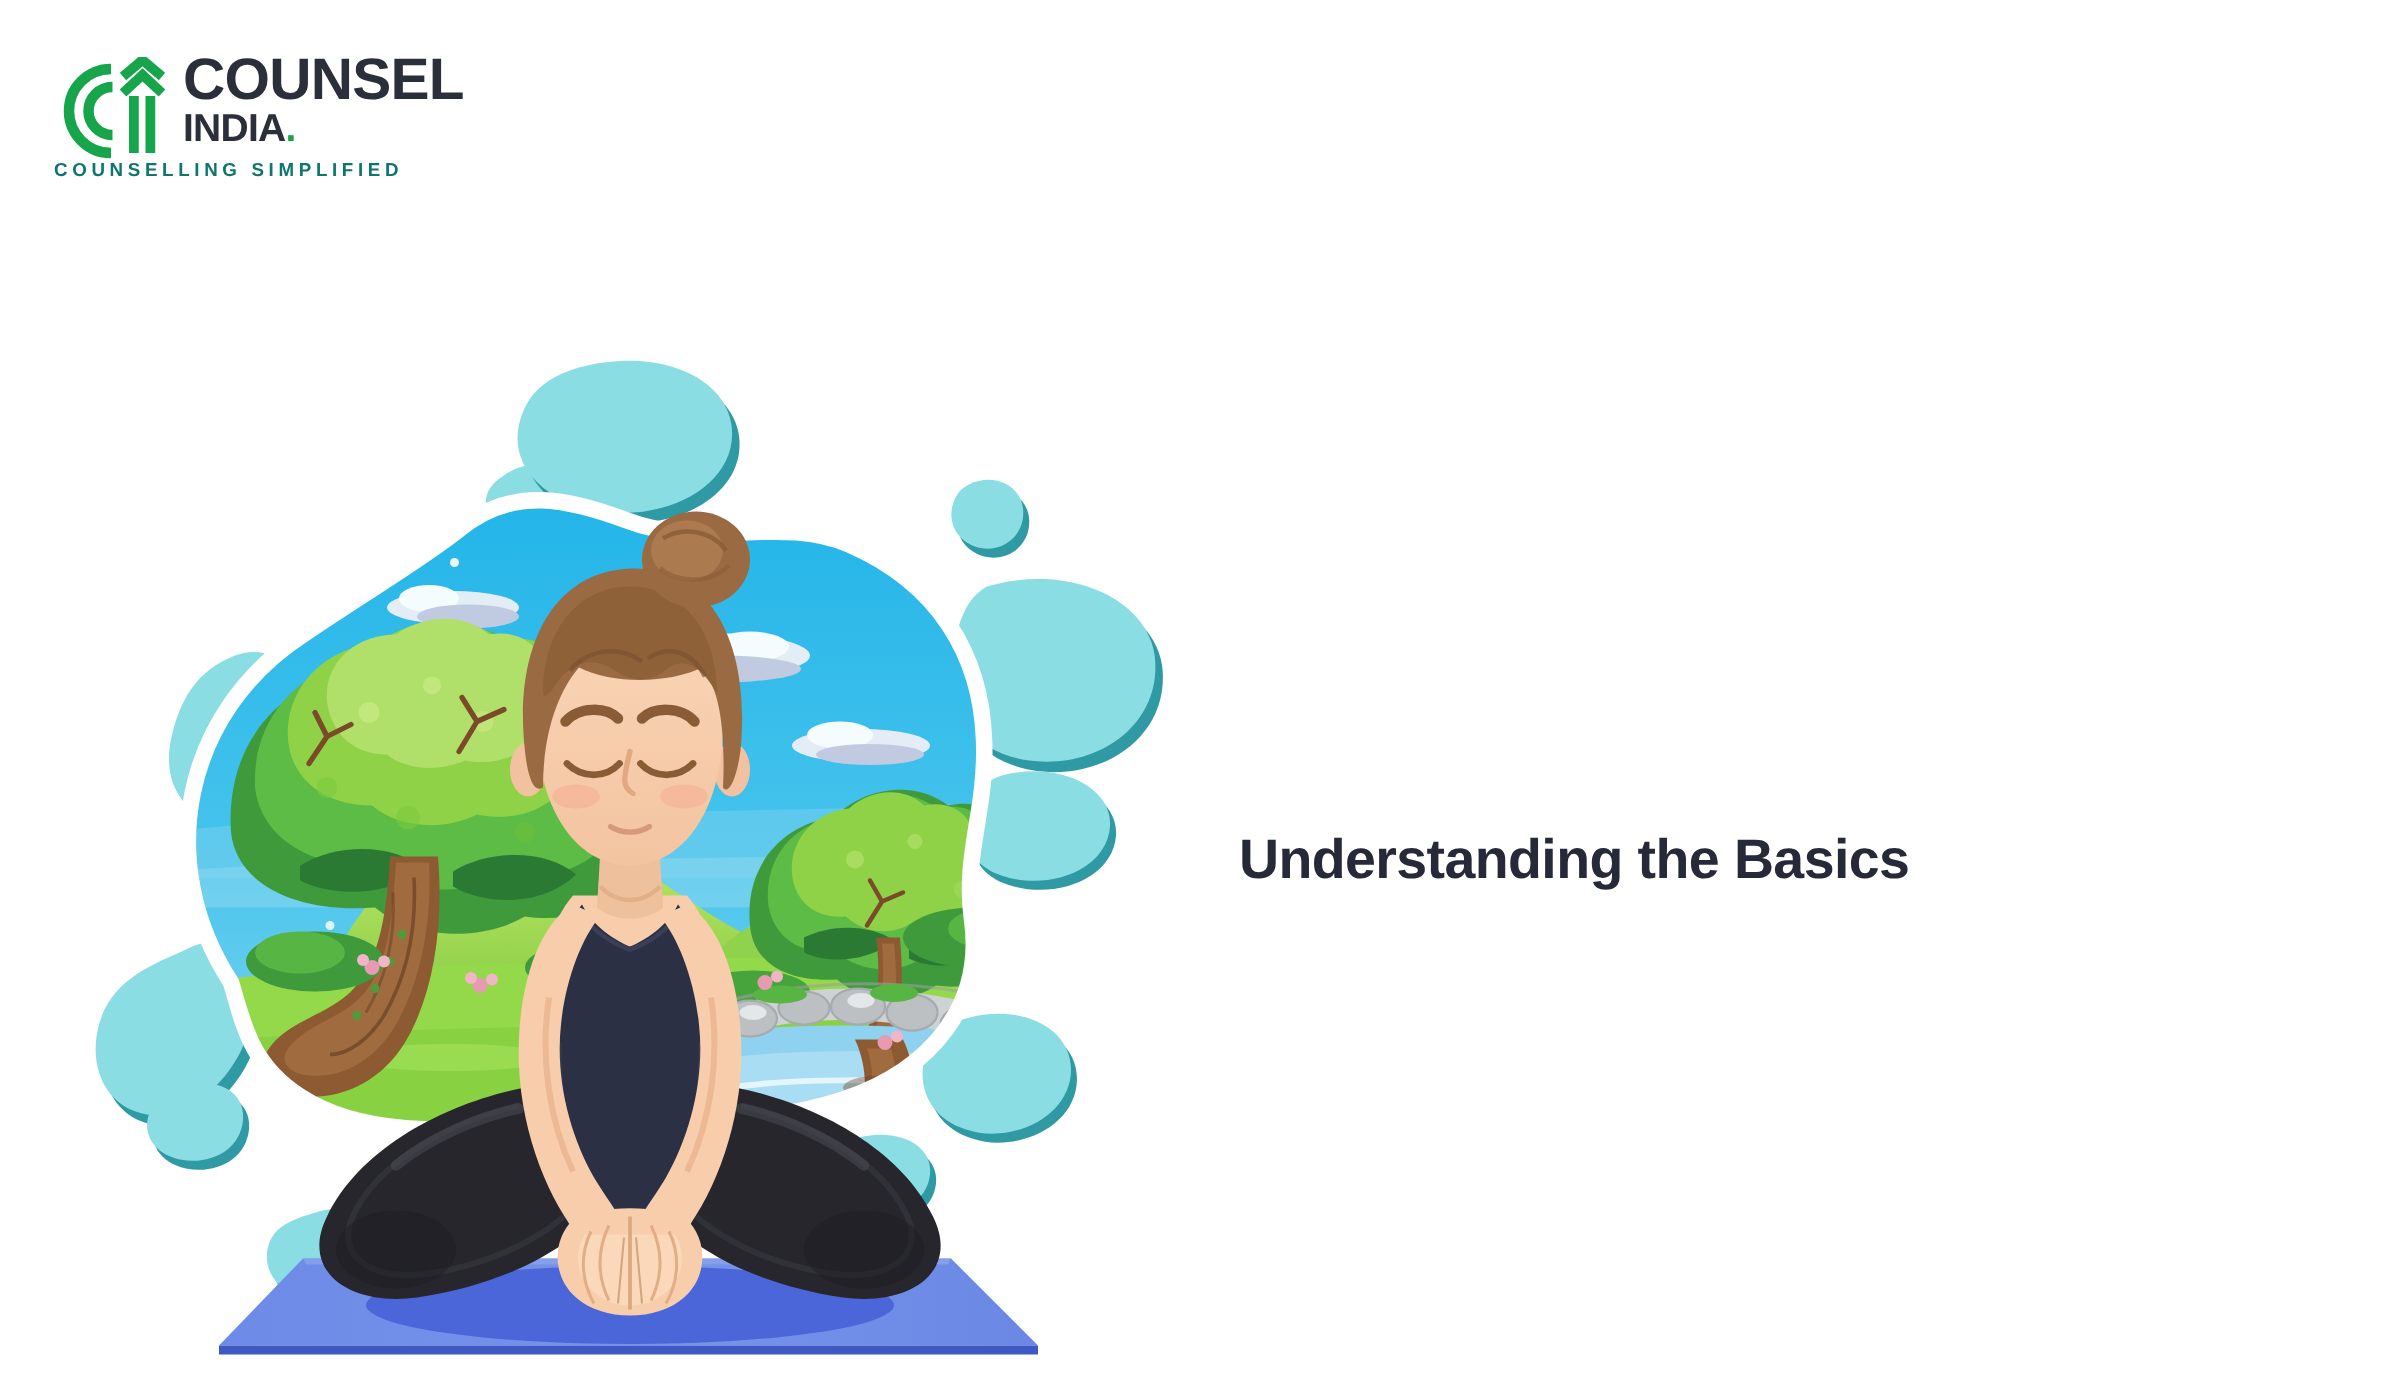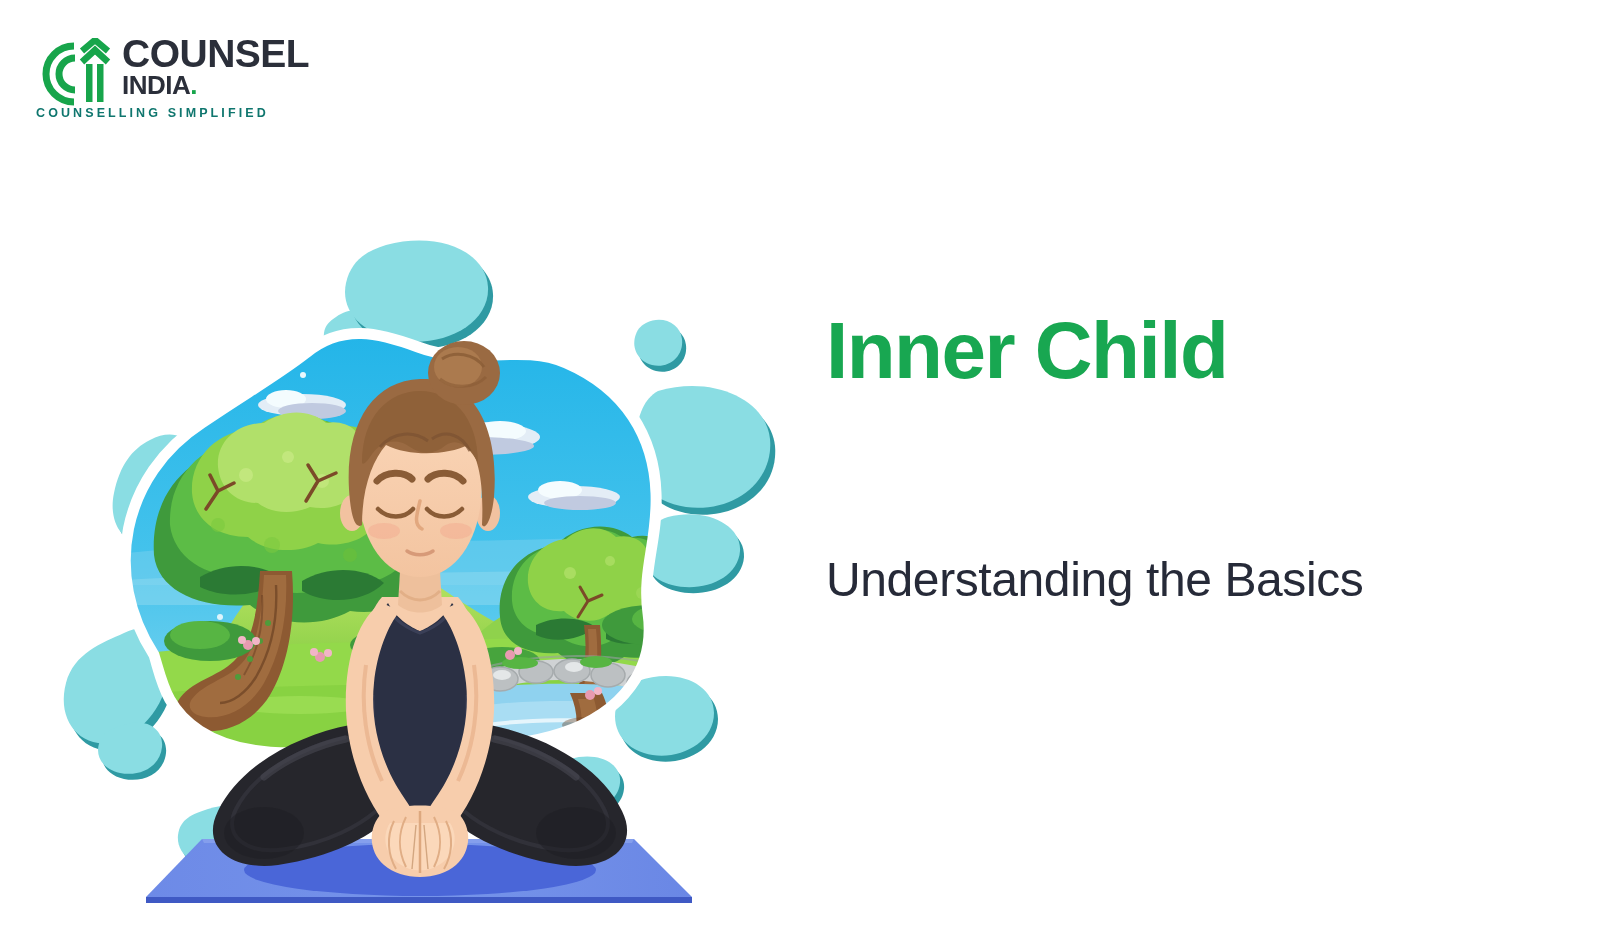--- a/index.html
+++ b/index.html
@@ -35,22 +35,22 @@
     color:#18a751;
     font-size:80px;
     font-weight:bold;
     letter-spacing:-1.5px;
     line-height:1.38;
     white-space:nowrap;
   }
   .subhead{
     position:absolute;left:826px;top:552px;
     color:#262a38;
-    font-size:48px;
-    font-weight:400;
+    font-size:37px;
+    font-weight:700;
     letter-spacing:-0.4px;
     white-space:nowrap;
   }
 
   
   .illus{position:absolute;left:50px;top:225px;width:740px;height:700px;}
   .illus svg{display:block;width:100%;height:100%;}
 </style>
 </head>
 <body>
@@ -76,21 +76,20 @@
 
     <div class="logo-text">
       <div class="logo-line1">COUNSEL</div>
       <div class="logo-line2"><span>INDIA</span><span class="logo-dot">.</span></div>
     </div>
 
     <div class="logo-tag">COUNSELLING SIMPLIFIED</div>
   </div>
 
   <div class="headline">
-    <div class="headline-line">Inner Child</div>
   </div>
   <div class="subhead">Understanding the Basics</div>
 
   <div class="illus">
     <svg viewBox="0 0 740 700" preserveAspectRatio="xMidYMid meet" aria-hidden="true">
       <defs>
         <clipPath id="blobClip">
           <path d="M104 430
                    C 52 350, 72 250, 152 198
                    C 196 168, 228 150, 256 128

